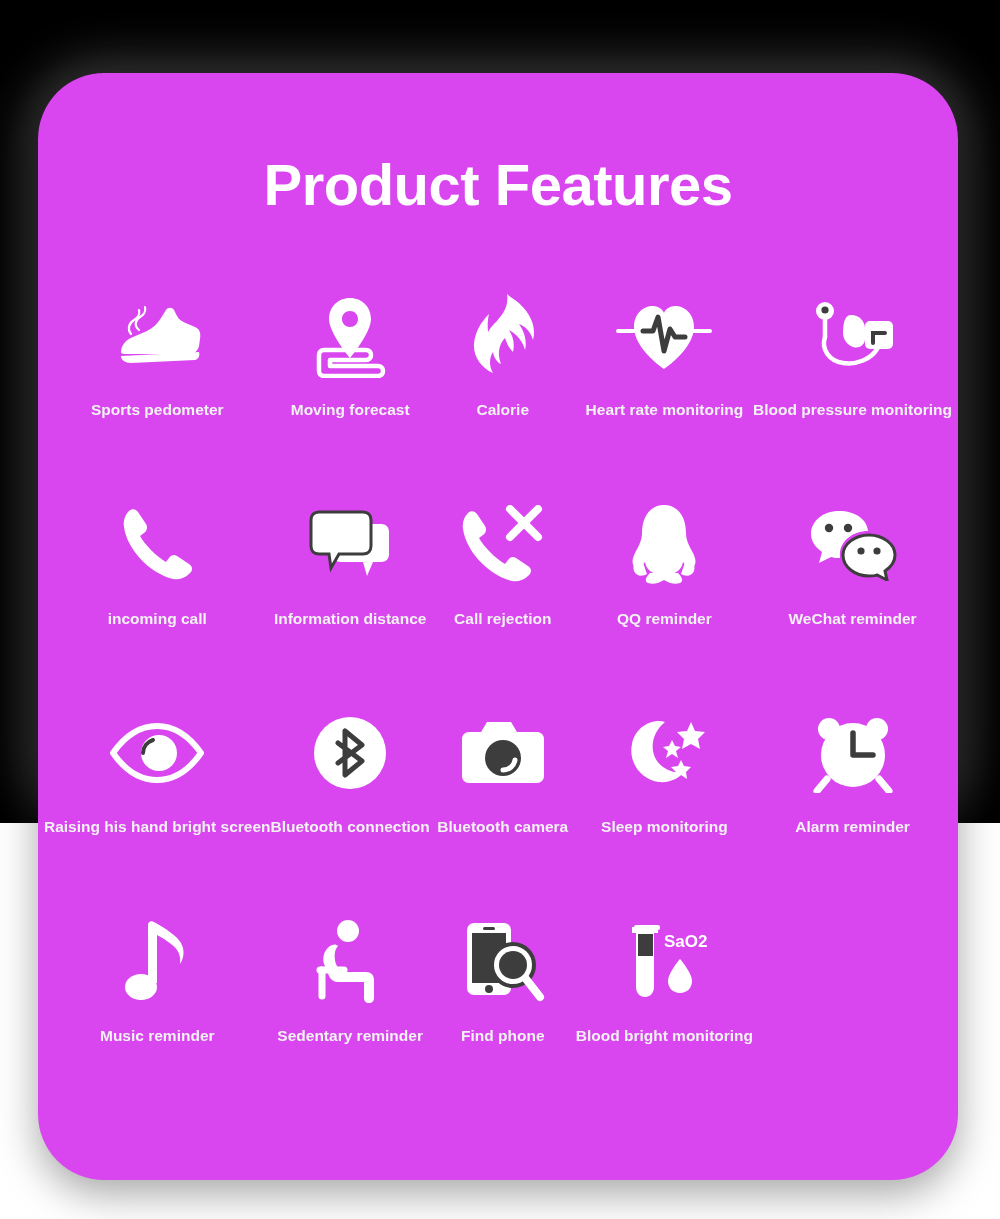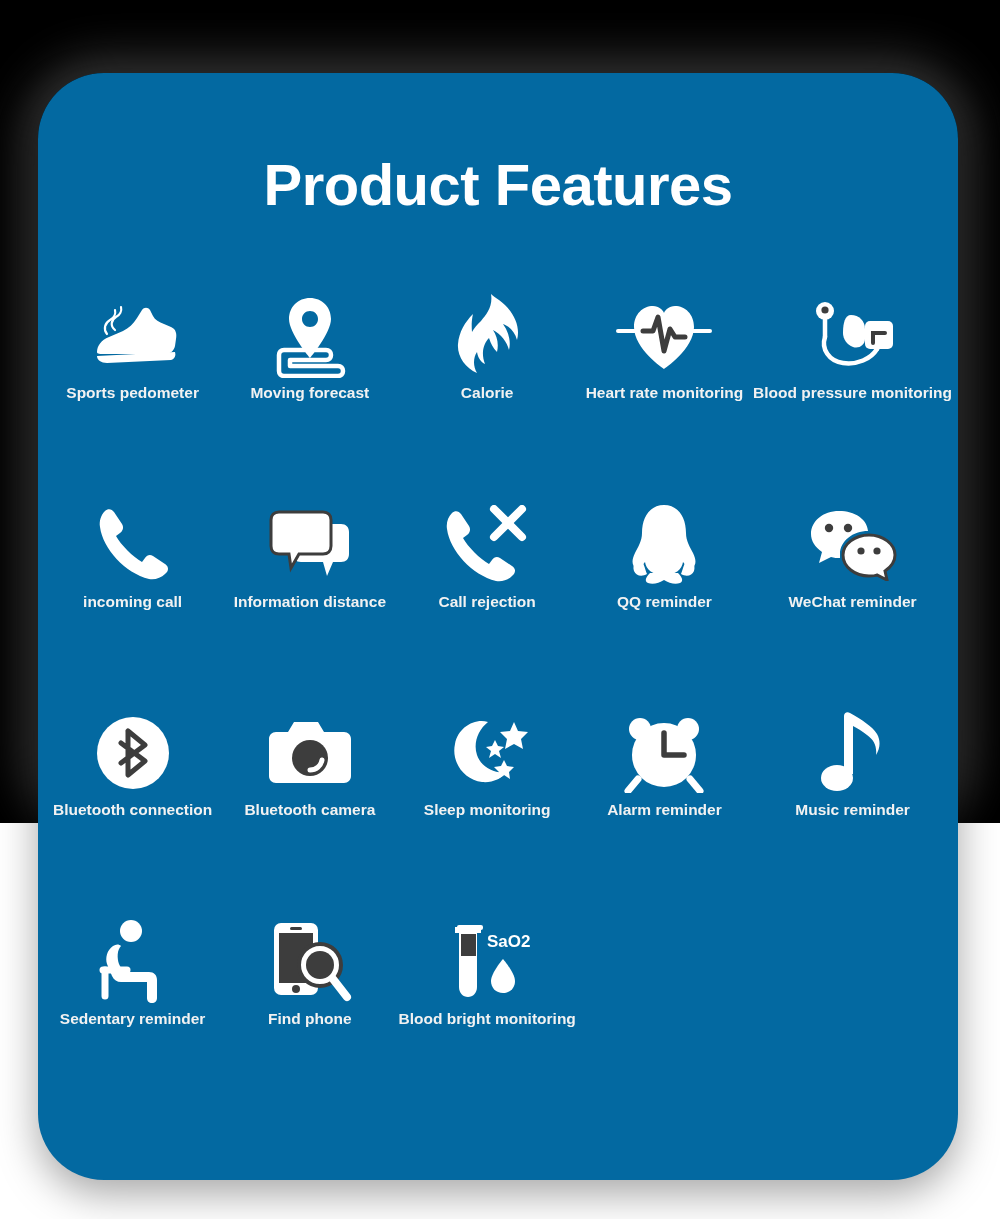--- a/index.html
+++ b/index.html
@@ -29,21 +29,21 @@
     background: #ffffff;
   }
 
   
   #feature-card {
     position: absolute;
     left: 38px;
     top: 73px;
     width: 920px;
     height: 1107px;
-    background: #0369a1;
+    background: #d946ef;
     border-radius: 66px;
     box-shadow: 0 14px 40px rgba(0,0,0,0.35);
     overflow: hidden;
   }
 
   
   #card-glow {
     position: absolute;
     left: 38px;
     top: 73px;
@@ -85,21 +85,21 @@
 
   .feature-icon {
     height: 96px;
     display: flex;
     align-items: center;
     justify-content: center;
   }
   .feature-icon svg { display: block; }
 
   .feature-label {
-    margin-top: 0;
+    margin-top: 17px;
     color: #f2f2f2;
     font-size: 15.5px;
     font-weight: bold;
     line-height: 1.1;
     text-align: center;
     white-space: nowrap;
     font-family: "Liberation Sans", sans-serif;
   }
 </style>
 </head>
@@ -248,20 +248,32 @@
             <circle cx="39" cy="19" r="4.2" fill="#3d3d3d"></circle>
             <path d="M60 26 C74 26 86 35 86 46 C86 52 82 58 76 62 L78 71 L68 66 C66 67 63 67 60 67 C46 67 34 58 34 46 C34 35 46 26 60 26 Z" stroke="#3d3d3d" stroke-width="3"></path>
             <circle cx="52" cy="42" r="3.6" fill="#3d3d3d"></circle>
             <circle cx="68" cy="42" r="3.6" fill="#3d3d3d"></circle>
           </g>
         </svg>
       </div>
       <div class="feature-label">WeChat reminder</div>
     </div>
 
+    <div class="feature-cell">
+      <div class="feature-icon">
+        <svg width="96" height="62" viewBox="0 0 96 62">
+          <g>
+            <path fill="none" stroke="#ffffff" stroke-width="6" stroke-linejoin="round" d="M4 31 C18 11 34 4 48 4 C62 4 78 11 92 31 C78 51 62 58 48 58 C34 58 18 51 4 31 Z"></path>
+            <circle cx="50" cy="31" r="18" fill="#ffffff"></circle>
+            <path d="M44 18 C38 20 34 25 34 31" fill="none" stroke="#3d3d3d" stroke-width="4" stroke-linecap="round"></path>
+          </g>
+        </svg>
+      </div>
+      <div class="feature-label">Raising his hand bright screen</div>
+    </div>
 
     <div class="feature-cell">
       <div class="feature-icon">
         <svg width="76" height="76" viewBox="0 0 76 76">
           <circle cx="38" cy="38" r="36" fill="#ffffff"></circle>
           <path d="M33 16 L50 30 L26 48 M26 28 L50 46 L33 60 L33 16" fill="none" stroke="#3d3d3d" stroke-width="5" stroke-linejoin="round" stroke-linecap="round"></path>
         </svg>
       </div>
       <div class="feature-label">Bluetooth connection</div>
     </div>

